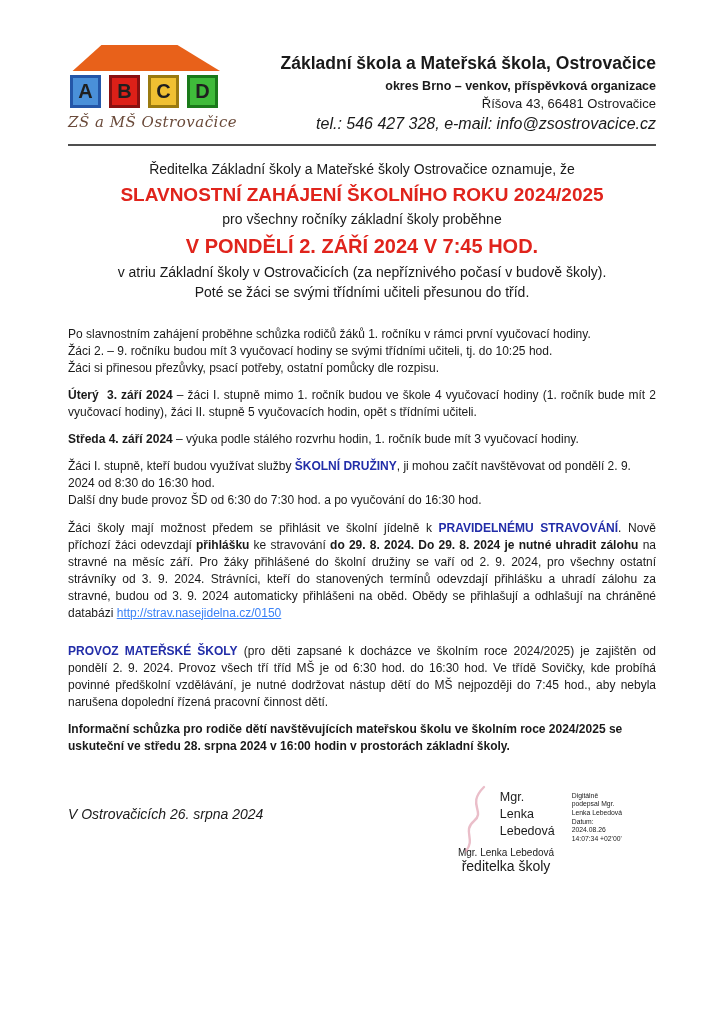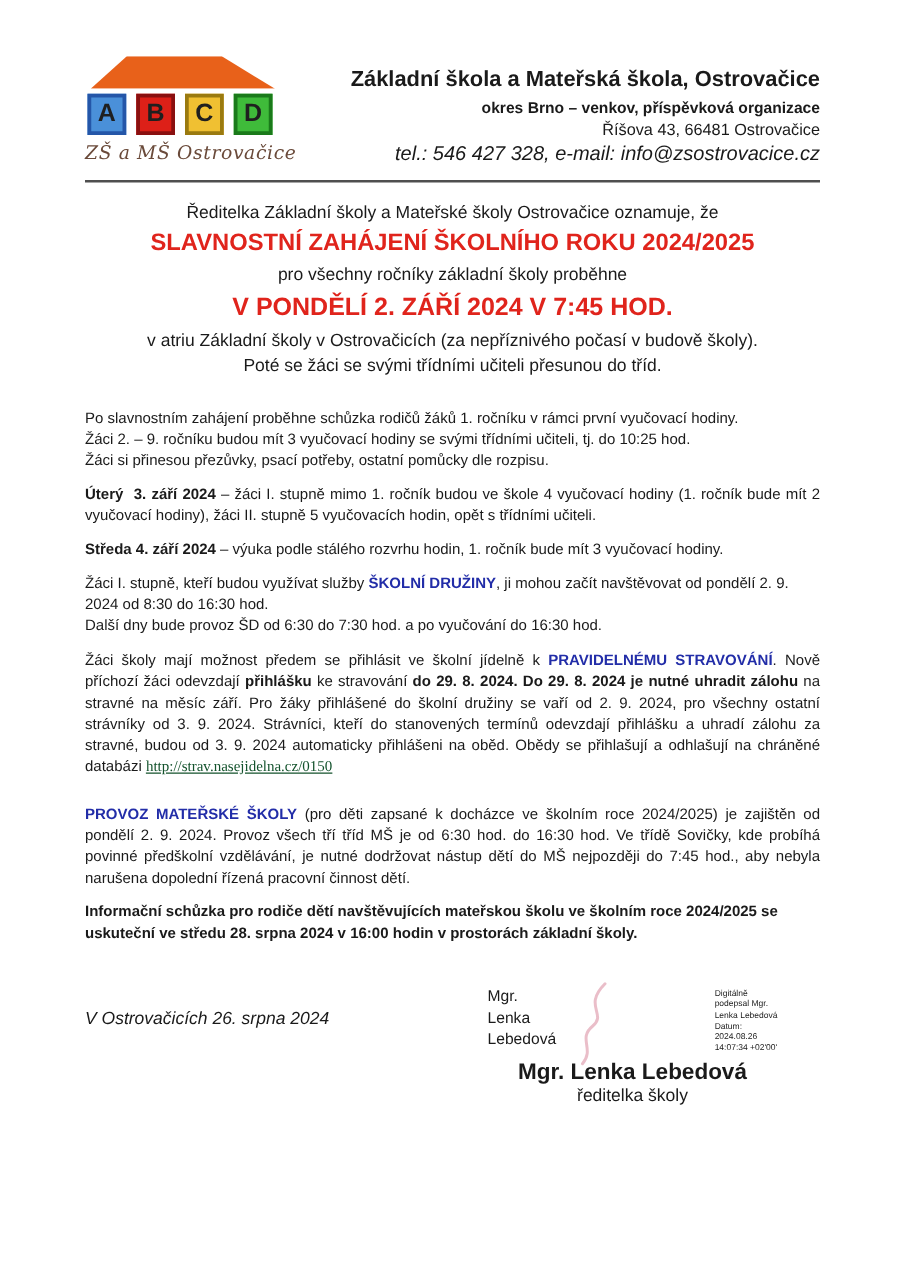--- a/index.html
+++ b/index.html
@@ -39,31 +39,31 @@
   .a-title { color:#e0241c; font-weight:bold; font-size:19px; line-height:1.35; margin:2px 0; }
   .a-date  { color:#e0241c; font-weight:bold; font-size:20px; line-height:1.35; margin:3px 0 2px; }
 
   
   .bodytext { margin-top:24px; font-size:12px; line-height:1.42; }
   .para { margin-bottom:10px; white-space:pre-wrap; }
   .para.justify { text-align:justify; }
   .para.gap-lg { margin-bottom:21px; }
   .seg-bold { font-weight:bold; }
   .seg-blueBold { font-weight:bold; color:#222da8; }
-  a.seg-link { color:#14532d; text-decoration:underline; cursor:pointer;font-family:Liberation Serif, serif; }
+  a.seg-link { color:#3b82f6; text-decoration:underline; cursor:pointer; }
 
   
   .sig-row { display:flex; align-items:flex-start; margin-top:34px; }
   .sig-place { font-style:italic; font-size:14px; margin-top:17px; }
   .sig-block { margin-left:auto; margin-right:34px; width:232px; text-align:center; }
-  .stamp { position:relative; display:flex; justify-content:space-between; gap:17px; text-align:left; }
+  .stamp { position:relative; display:flex; justify-content:flex-end; gap:17px; text-align:left; }
   .stamp-name { font-size:12.5px; line-height:17px; }
   .stamp-details { font-size:6.8px; line-height:8.6px; padding-top:3px; }
   .squiggle { position:absolute; left:66px; top:-6px; opacity:0.55; pointer-events:none; }
-  .printed-name { font-size:18px; margin-top:4px;font-weight:bold; }
+  .printed-name { font-size:10px; margin-top:4px; }
   .printed-role { font-size:14px;text-align:center; }
 </style>
 </head>
 <body>
 
 <div class="page">
 
   <div class="header">
     <div class="logo">
       <div class="roof"></div>

